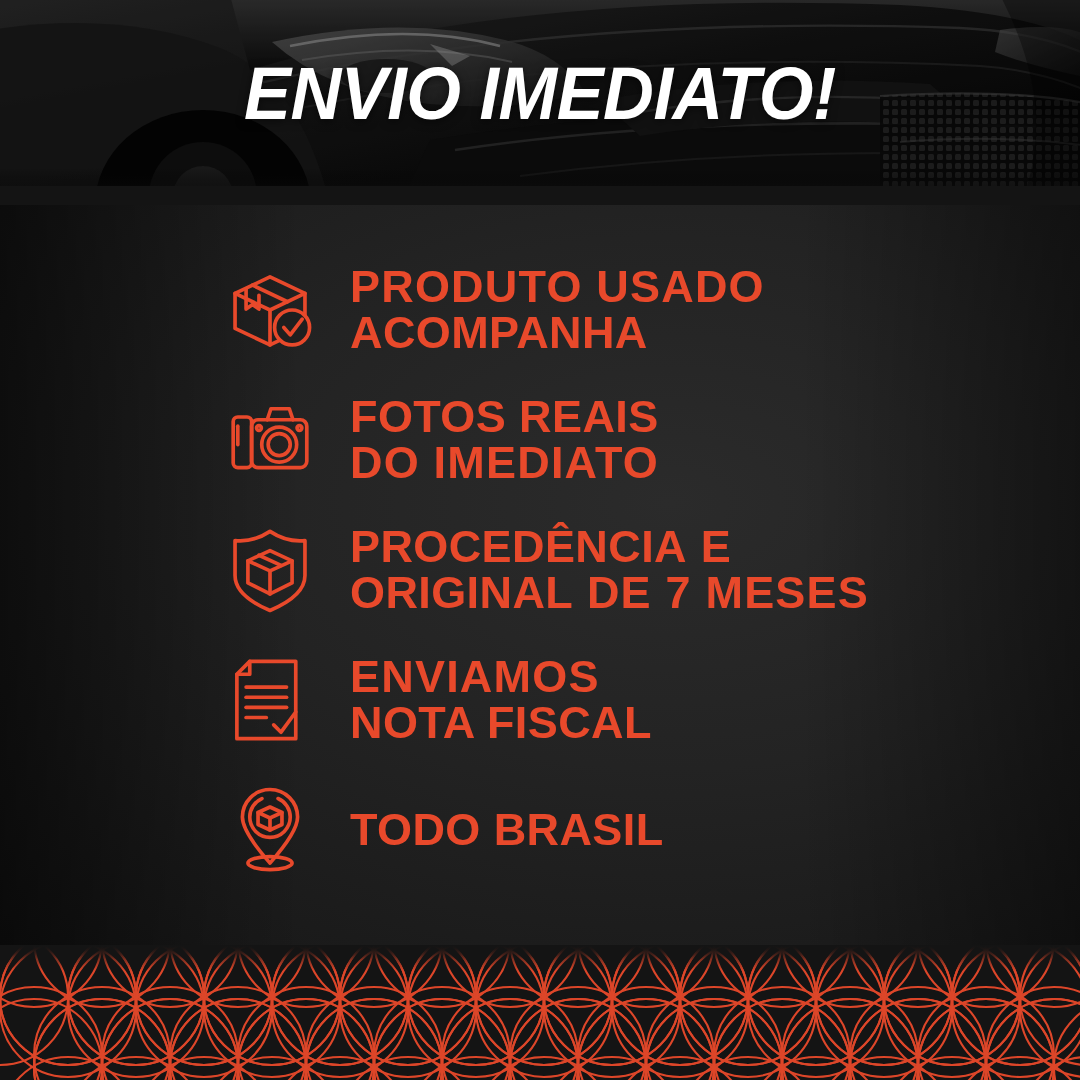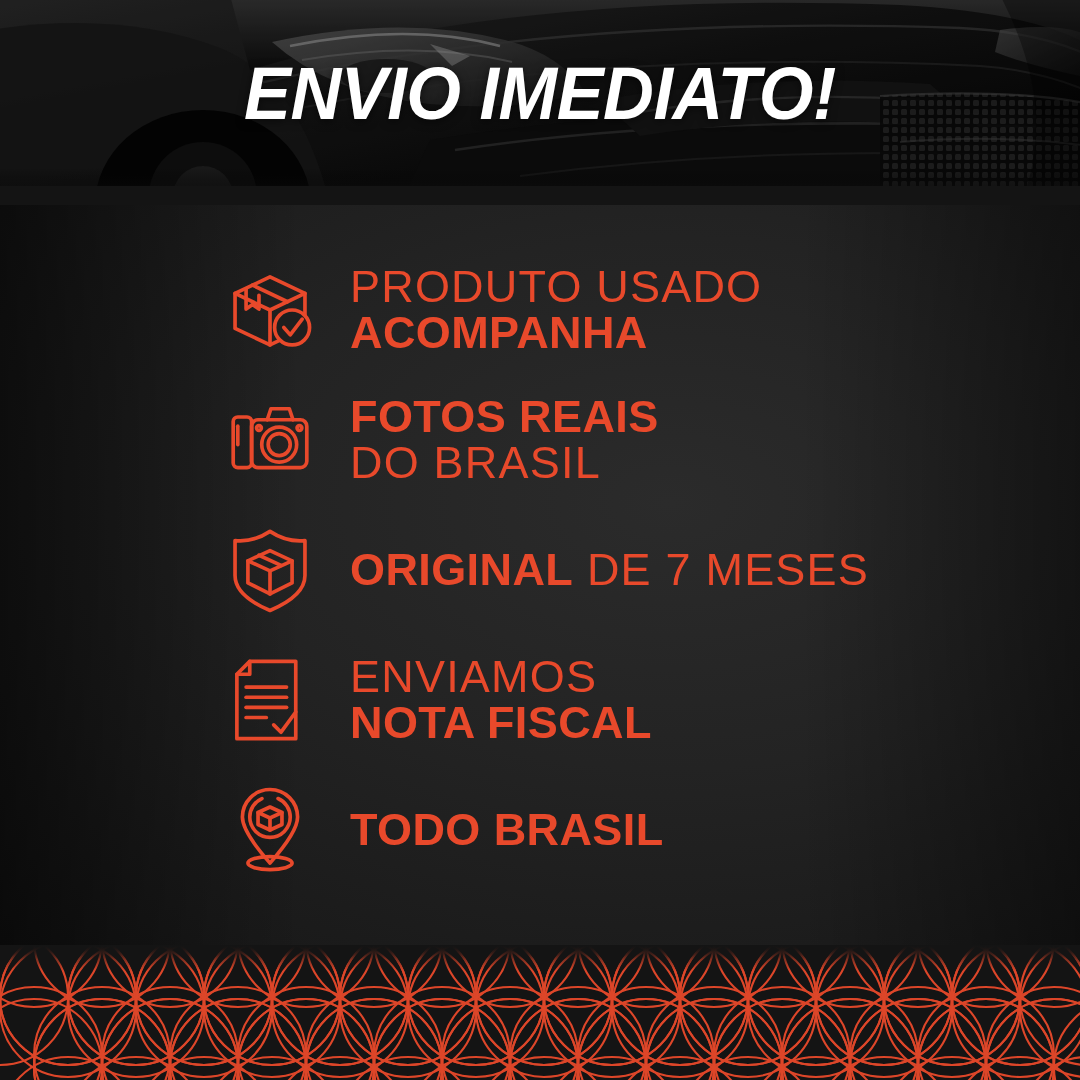--- a/index.html
+++ b/index.html
@@ -75,21 +75,21 @@
     display:flex; align-items:center; justify-content:center;
   }
   .ficon svg { display:block; width:92px; height:92px; }
 
   .ftext {
     color:#e8492b;
     line-height:1.02;
     white-space:nowrap;
   }
   .fline { display:block; font-size:45px; }
-  .light { font-weight:normal; letter-spacing:1.2px; }
+  .light { font-weight:bold; letter-spacing:1.2px; }
   .bold  { font-weight:bold;  letter-spacing:0.4px; }
   .fline .light, .fline .bold { display:inline; }
 
   
   .pattern {
     position:absolute;
     left:0; bottom:0;
     width:1080px; height:135px;
     overflow:hidden;
   }
@@ -215,36 +215,39 @@
           <circle cx="60" cy="55" r="12"></circle>
           <circle cx="38" cy="37" r="2.6"></circle>
           <circle cx="82" cy="37" r="2.6"></circle>
         </svg>
       </span>
       <span class="ftext">
         <span class="fline">
           <span class="bold">FOTOS REAIS</span>
         </span>
         <span class="fline">
-          <span class="light">DO BRASIL</span>
+          <span class="light">DO IMEDIATO</span>
         </span>
       </span>
     </div>
 
     <div class="feature">
       <span class="ficon">
         <svg viewBox="0 0 100 100" fill="none" stroke="#e8492b" stroke-width="4" stroke-linecap="round" stroke-linejoin="round">
           <path d="M12 18 Q32 20 50 8 Q68 20 88 18 L88 56 Q88 78 50 94 Q12 78 12 56 Z"></path>
           <path d="M26 40 L50 29 L74 40 L50 51 Z"></path>
           <path d="M26 40 L26 64 L50 76 L74 64 L74 40"></path>
           <path d="M50 51 L50 76"></path>
           <path d="M38 34 L62 45"></path>
         </svg>
       </span>
       <span class="ftext">
+        <span class="fline">
+          <span class="bold">PROCEDÊNCIA</span><span class="light"> E</span>
+        </span>
         <span class="fline">
           <span class="bold">ORIGINAL</span><span class="light"> DE 7 MESES</span>
         </span>
       </span>
     </div>
 
     <div class="feature">
       <span class="ficon">
         <svg viewBox="0 0 100 100" fill="none" stroke="#e8492b" stroke-width="4" stroke-linecap="round" stroke-linejoin="round">
           <path d="M28 8 L78 8 L78 92 L14 92 L14 22 Z"></path>

